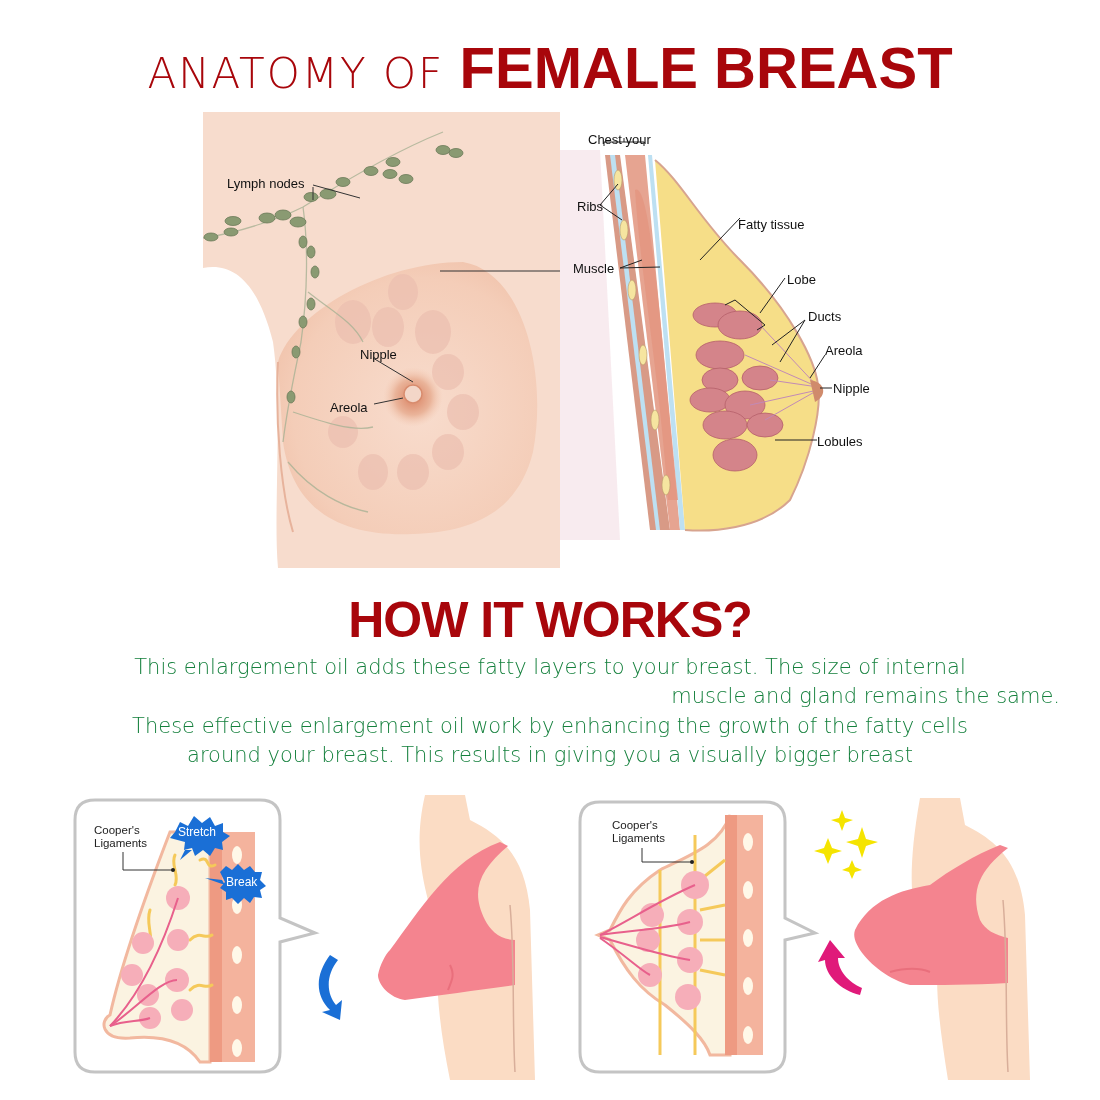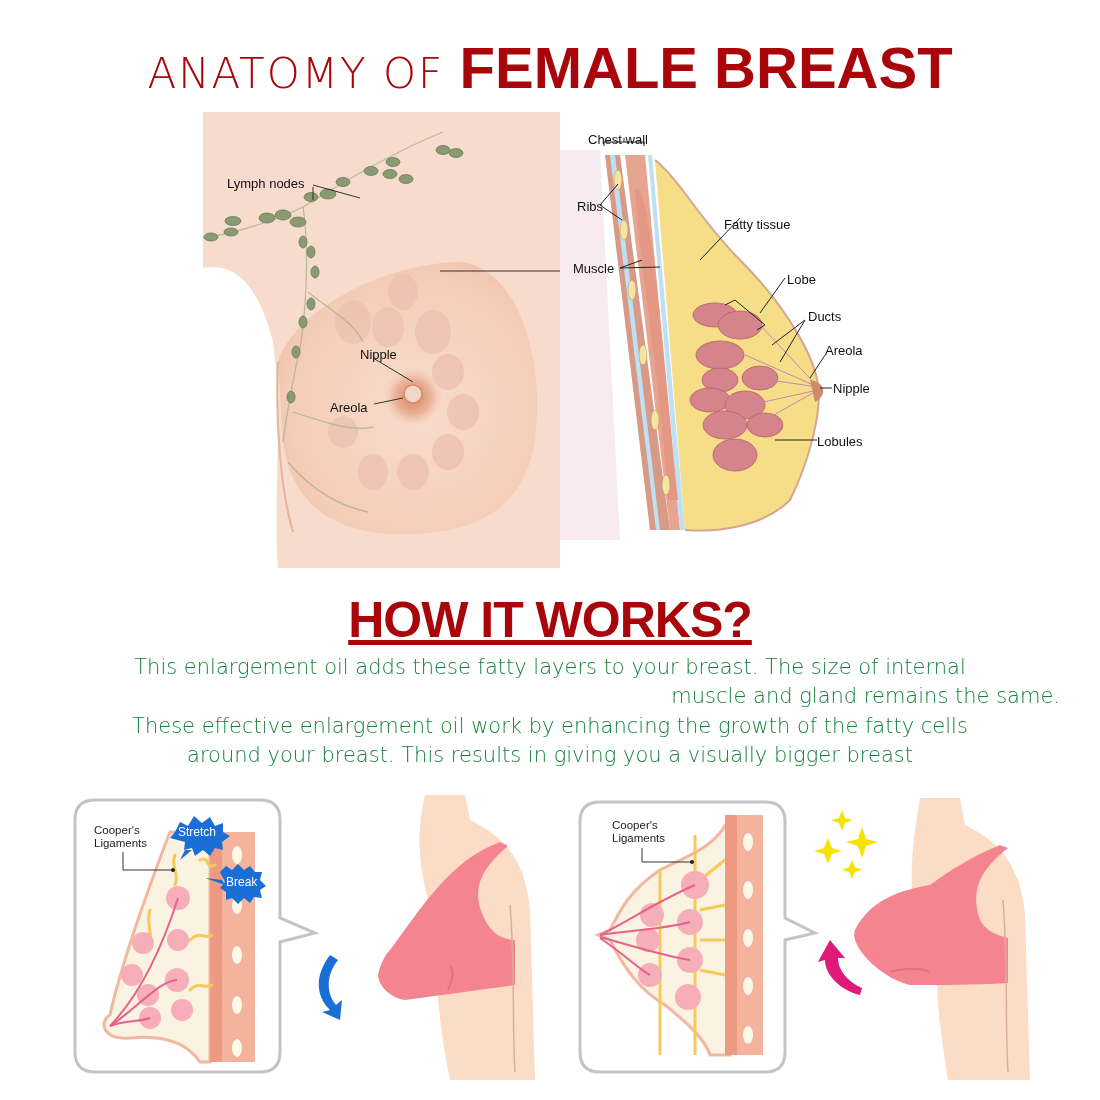--- a/index.html
+++ b/index.html
@@ -2,21 +2,21 @@
 <html><head>
 <meta charset="utf-8">
 <style>
   html, body { margin:0; padding:0; background:#ffffff; }
   body { width:1100px; height:1100px; position:relative; overflow:hidden; font-family:"Liberation Sans", sans-serif; }
   .title { position:absolute; top:36px; left:0; width:1100px; text-align:center; font-size:58px; line-height:64px; color:#a8060b; letter-spacing:1px; white-space:nowrap; }
   .title .light { font-family:"DejaVu Sans", sans-serif; font-weight:200; letter-spacing:2px; font-size:42px; -webkit-text-stroke:0; }
   .title .bold { font-family:"Liberation Sans", sans-serif; font-weight:900; letter-spacing:0px; }
   .abs { position:absolute; }
   .lbl { position:absolute; font-family:"Liberation Sans", sans-serif; font-size:13px; color:#111; white-space:nowrap; }
-  .h2 { position:absolute; top:592px; left:0; width:1100px; text-align:center; font-family:"Liberation Sans", sans-serif; font-weight:900; font-size:50px; line-height:56px; color:#a8060b; letter-spacing:-1px;text-decoration:underline; }
+  .h2 { position:absolute; top:592px; left:0; width:1100px; text-align:center; font-family:"Liberation Sans", sans-serif; font-weight:900; font-size:50px; line-height:56px; color:#a8060b; letter-spacing:-1px; }
   .para { position:absolute; left:40px; width:1020px; text-align:center; font-family:"DejaVu Sans", sans-serif; font-weight:200; font-size:21px; line-height:30px; color:#15803d; }
   .bubble-lbl { position:absolute; font-family:"Liberation Sans", sans-serif; font-size:11.5px; line-height:13px; color:#222; }
   .badge-txt { font-family:"Liberation Sans", sans-serif; font-size:12px; fill:#fff; }
 </style>
 </head>
 <body>
 
 <div class="title">
   <span class="light">ANATOMY OF </span><span class="bold">FEMALE BREAST</span>
 </div>
@@ -159,24 +159,24 @@
       <path d="M180 98 L140 140"></path>
       <path d="M225 158 L200 193"></path>
       <path d="M165 185 L175 180 L205 205 L197 210"></path>
       <path d="M245 200 L212 225"></path>
       <path d="M245 200 L220 242"></path>
       <path d="M265 235 L250 258"></path>
       <path d="M260 268 L272 268"></path>
       <path d="M215 320 L257 320"></path>
     </g>
   </svg>
-  <span class="lbl" style="left:28px;top:12px;">Chest wall</span>
+  <span class="lbl" style="left:28px;top:12px;">Chest your</span>
   <span class="lbl" style="left:17px;top:79px;">Ribs</span>
   <span class="lbl" style="left:13px;top:141px;">Muscle</span>
-  <span class="lbl" style="left:164px;top:97px;">Fatty tissue</span>
+  <span class="lbl" style="left:178px;top:97px;">Fatty tissue</span>
   <span class="lbl" style="left:227px;top:152px;">Lobe</span>
   <span class="lbl" style="left:248px;top:189px;">Ducts</span>
   <span class="lbl" style="left:265px;top:223px;">Areola</span>
   <span class="lbl" style="left:273px;top:261px;">Nipple</span>
   <span class="lbl" style="left:257px;top:314px;">Lobules</span>
 </div>
 
 <div class="h2">HOW IT WORKS?</div>
 <div class="para" style="top:652px;">This enlargement oil adds these fatty layers to your breast. The size of internal</div>
 <div class="para" style="top:681px;text-align:right;">muscle and gland remains the same.</div>

